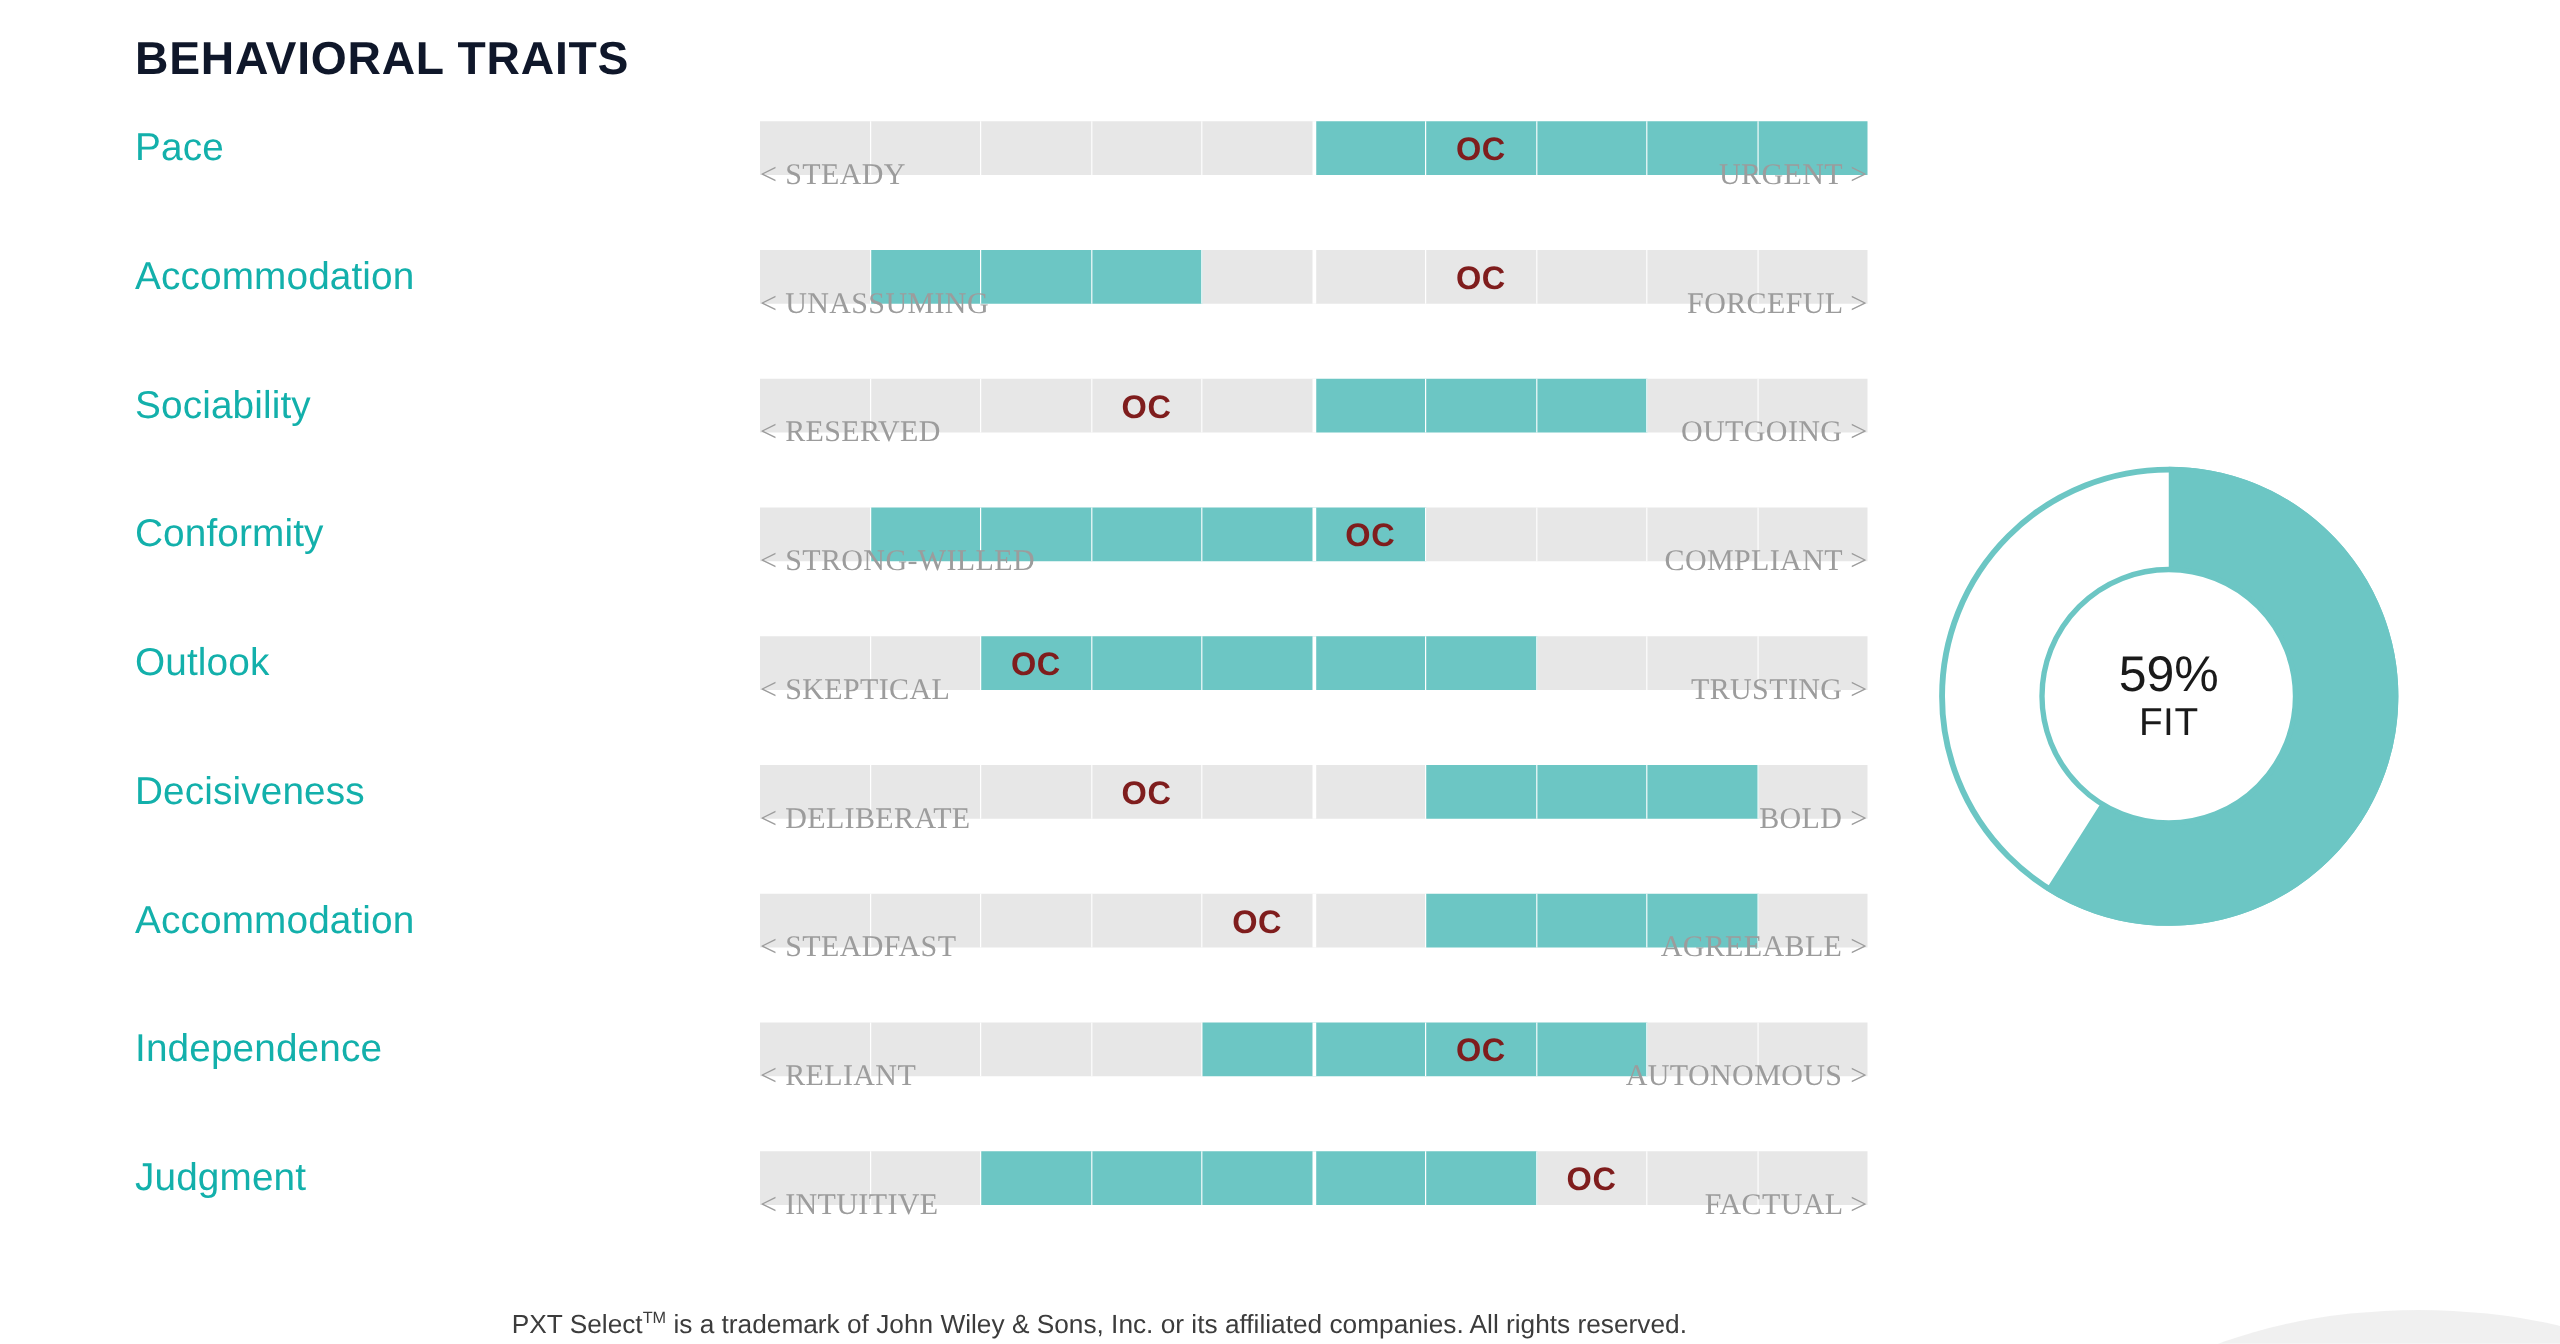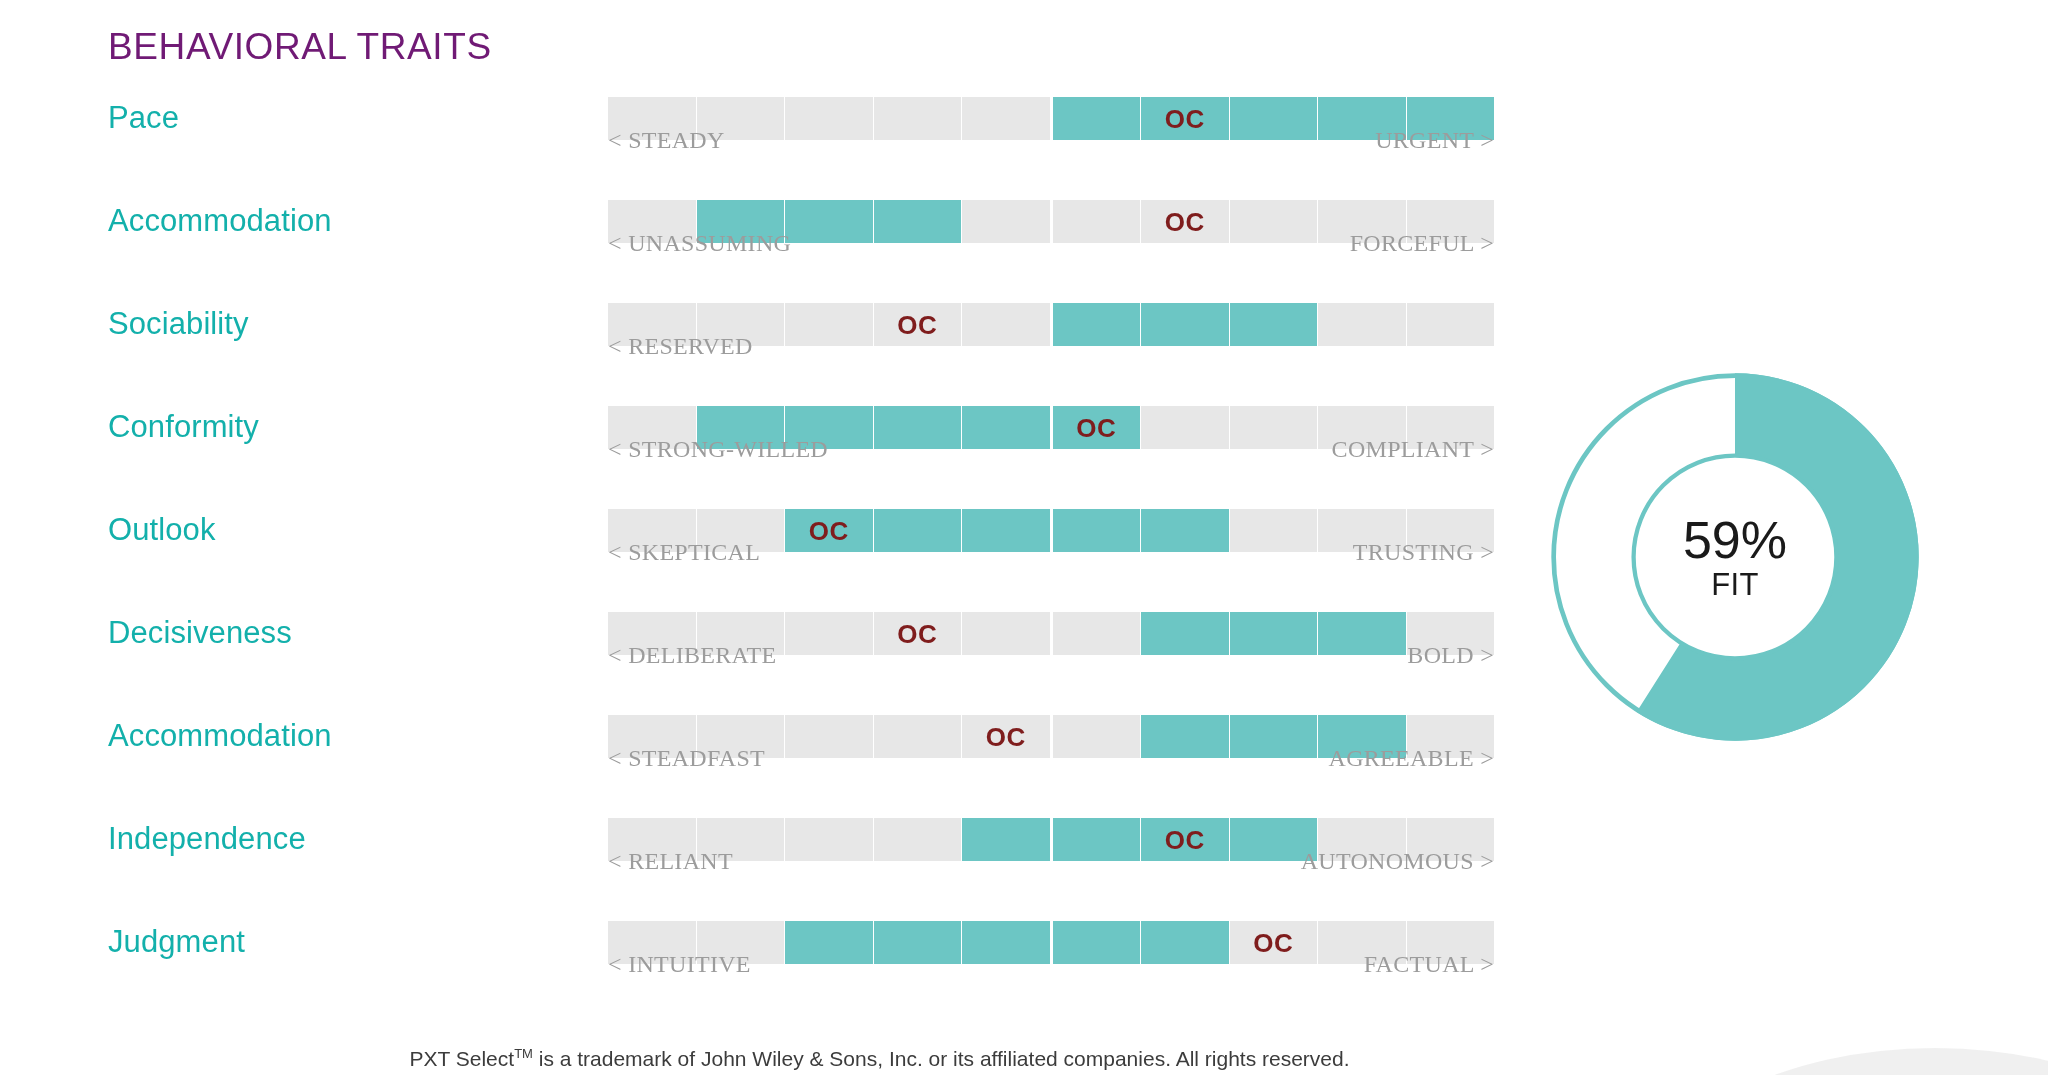--- a/index.html
+++ b/index.html
@@ -40,23 +40,23 @@
     background: #ffffff;
     pointer-events: none;
   }
 
   
   .page-title {
     position: absolute;
     left: 108px;
     top: 26px;
     font-size: 37px;
-    font-weight: 400;
+    font-weight: 700;
     letter-spacing: 0.6px;
-    color: #701a75;
+    color: #0f172a;
     white-space: nowrap;
   }
 
   
   .traits {
     position: absolute;
     left: 0;
     top: 88px;
     width: 1560px;
   }
@@ -135,21 +135,21 @@
   }
   .donut-center-text {
     position: absolute;
     left: 0; right: 0;
     top: 50%;
     transform: translateY(-50%);
     text-align: center;
     pointer-events: none;
   }
   .donut-pct {
-    font-size: 52px;
+    font-size: 40px;
     color: #1a1a1a;
     line-height: 1.05;
     font-weight: 400;
   }
   .donut-sub {
     font-size: 31px;
     color: #1a1a1a;
     line-height: 1.1;
     font-weight: 400;
     letter-spacing: 0.4px;
@@ -227,20 +227,21 @@
             <span class="oc-badge">OC</span>
           </div>
           <div class="seg center-div"></div>
           <div class="seg fill"></div>
           <div class="seg fill"></div>
           <div class="seg fill"></div>
           <div class="seg"></div>
           <div class="seg"></div>
         </div>
         <div class="anchor low">&lt; RESERVED</div>
+        <div class="anchor high">OUTGOING &gt;</div>
       </div>
       <div class="trait-row">
         <div class="trait-label">Conformity</div>
         <div class="bar">
           <div class="seg"></div>
           <div class="seg fill"></div>
           <div class="seg fill"></div>
           <div class="seg fill"></div>
           <div class="seg fill center-div"></div>
           <div class="seg fill">

